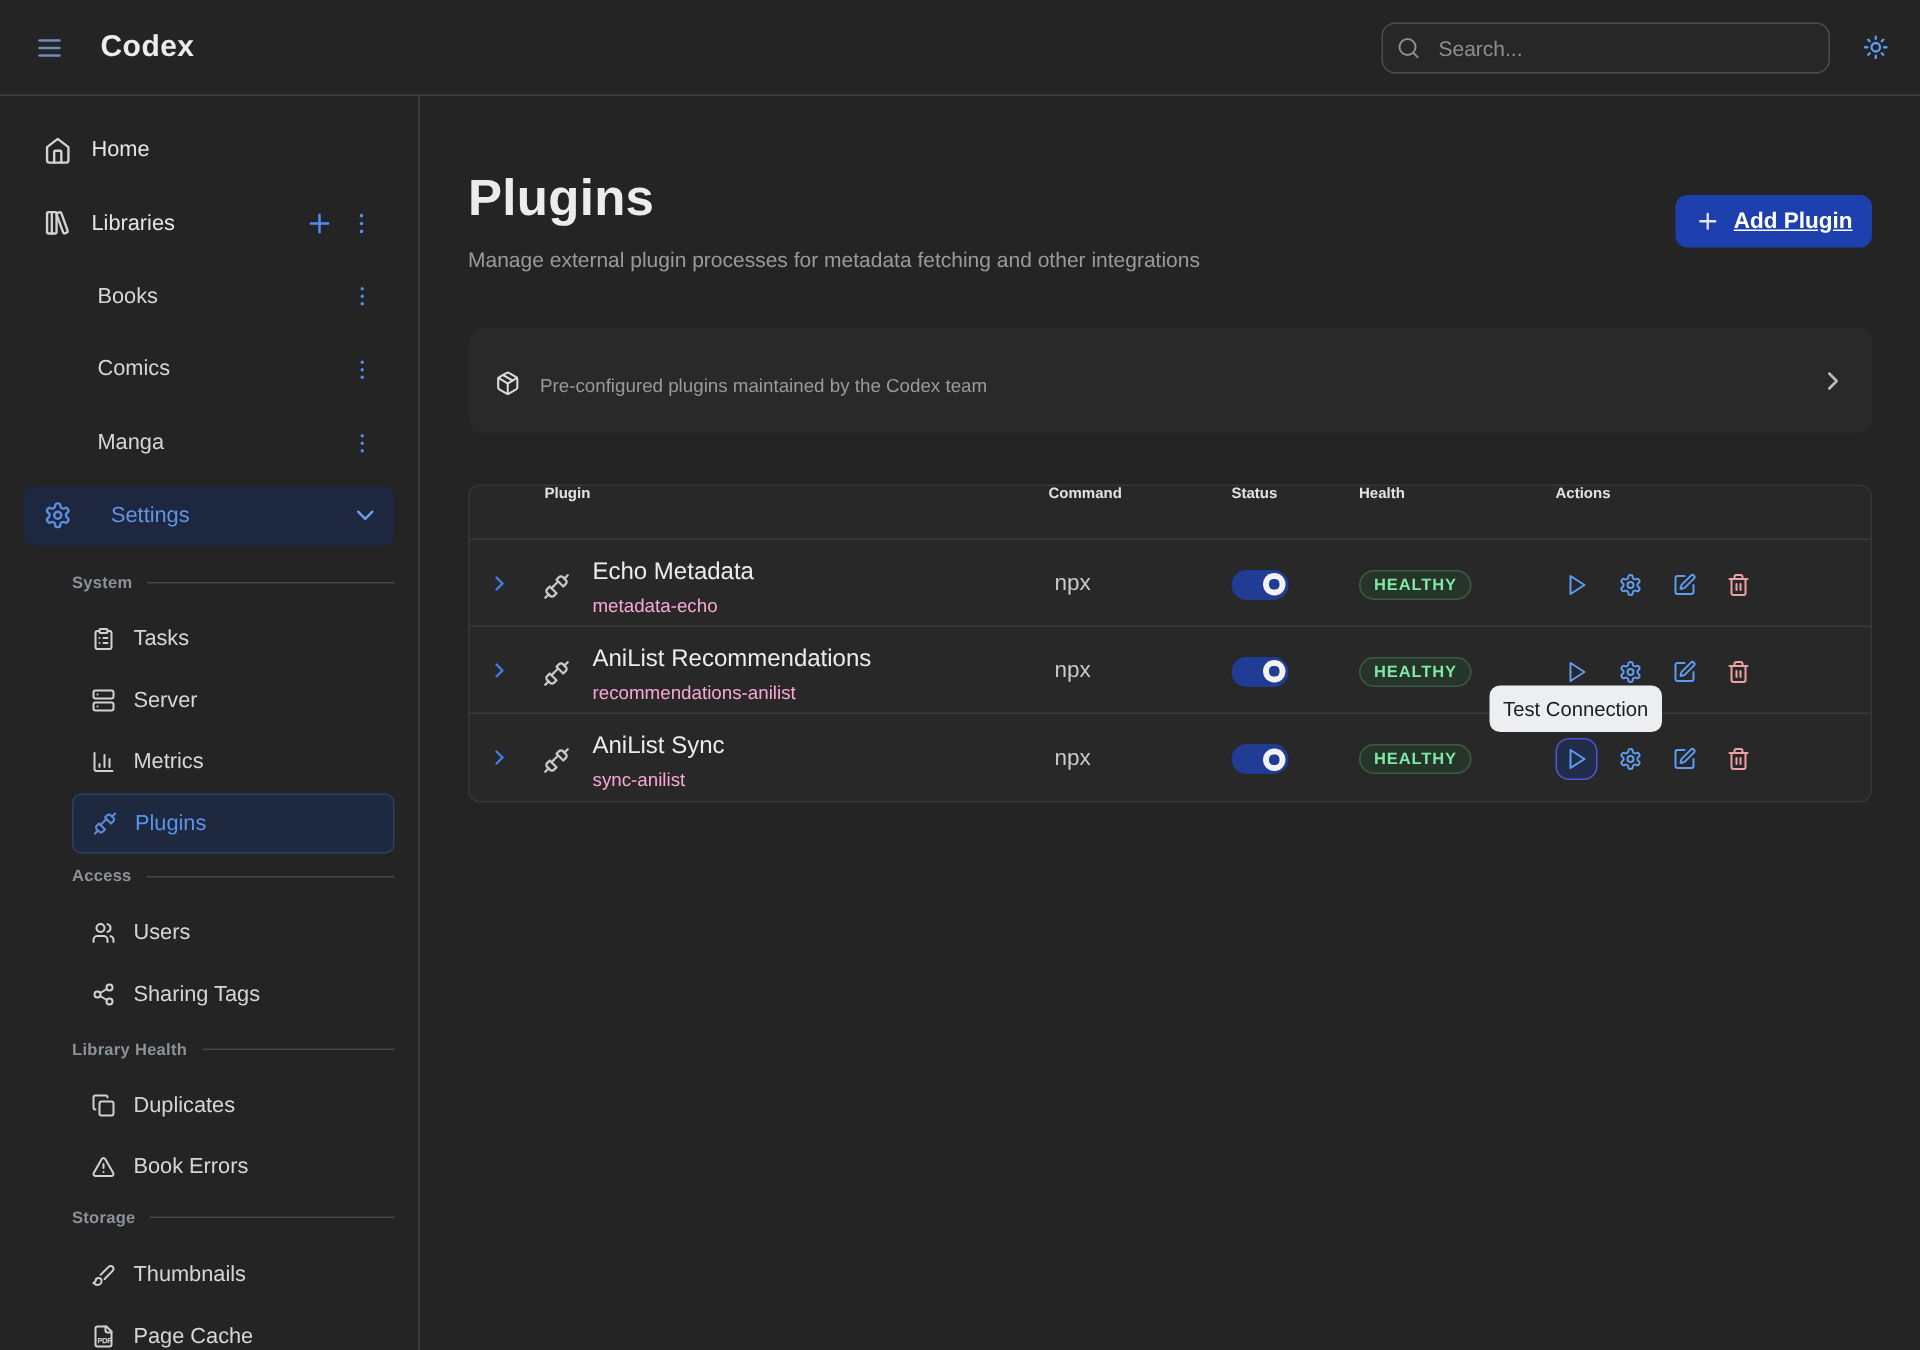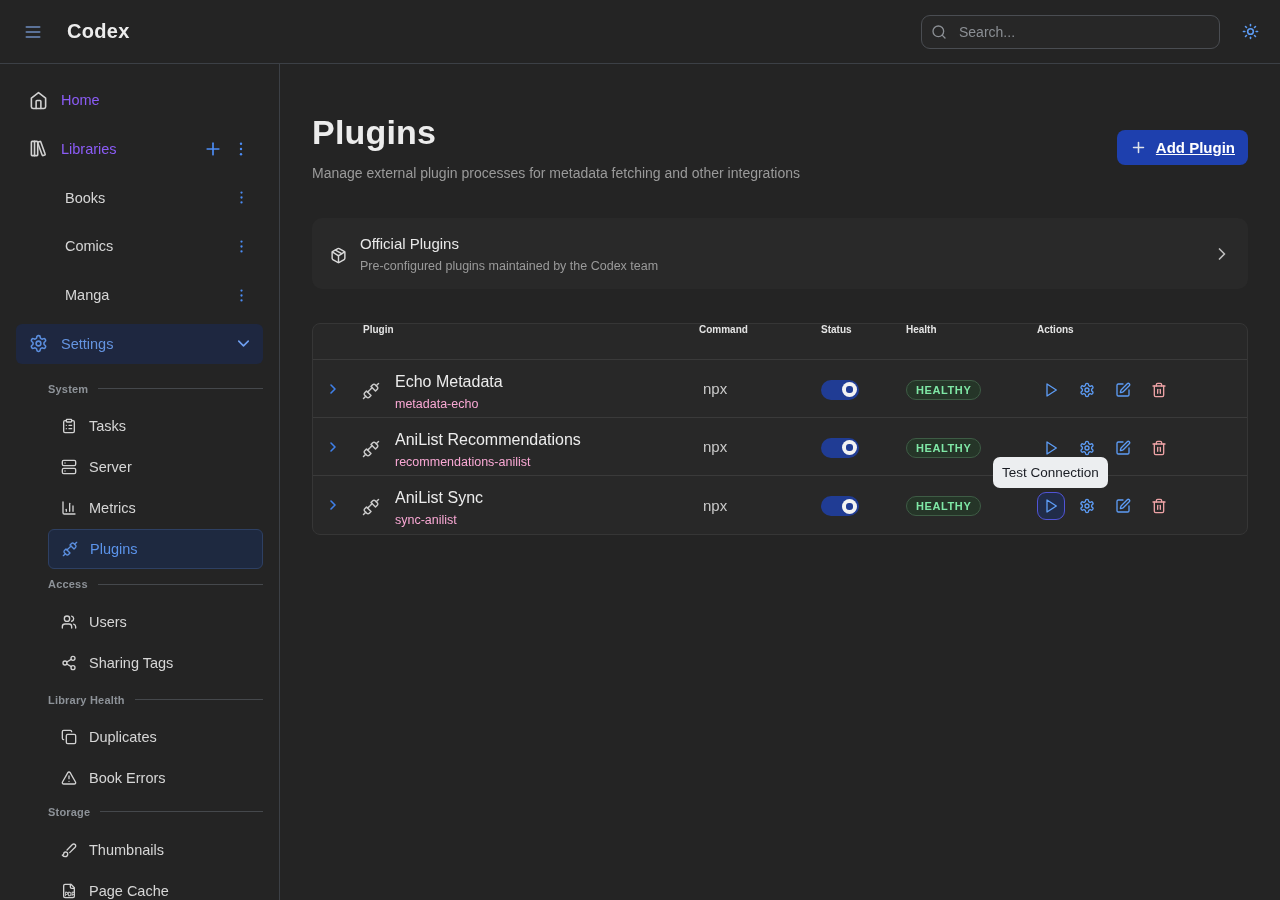--- a/index.html
+++ b/index.html
@@ -14,29 +14,29 @@
 .search { width:299px; height:34px; border:1px solid #4a4d52; border-radius:9px; display:flex; align-items:center; padding:0 9px; color:#8b8f94; background:#272727; }
 .search span { margin-left:12px; font-size:14px; }
 .sunbtn { width:40px; height:40px; display:flex; align-items:center; justify-content:center; color:#5d9cf5; margin-left:10px; }
 
 
 .shell { display:flex; height:836px; }
 .sidebar { width:280px; border-right:1px solid #3c4046; padding:16px 16px 0 16px; flex:none; }
 .main { flex:1; padding:49px 32px 0 32px; }
 
 
-.nav-item { display:flex; align-items:center; height:40px; margin-bottom:8.8px; border-radius:6px; color:#8b5cf6; font-size:14.5px; }
+.nav-item { display:flex; align-items:center; height:40px; margin-bottom:8.8px; border-radius:6px; color:#e5e5e5; font-size:14.5px; }
 .nav-item .ic { width:20px; margin:0 0 0 12px; color:#d2d2d2; display:flex; justify-content:center; }
 .nav-item .lbl { margin-left:13px; }
 .nav-item .grow { flex:1; }
 .nav-sub { display:flex; align-items:center; height:40px; margin-bottom:8.8px; color:#d6d6d6; font-size:14.5px; padding-left:49px; }
 .nav-sub .grow { flex:1; }
 .dots { width:24px; display:flex; justify-content:center; margin-right:10px; color:#4c8df6; }
 .plus { width:24px; display:flex; justify-content:center; margin-right:4px; color:#4c8df6; }
-.sel-top { background:#1e2740; color:#6494e0; }
+.sel-top { background:#1e2740; color:#6494e0;gap:13px; }
 .sel-top .ic { color:#5b8ede; }
 
 .sec { display:flex; align-items:center; margin:14px 0 9.5px 32px; height:14px; }
 .sec .t { font-size:11px; font-weight:bold; color:#8d9298; letter-spacing:.2px; white-space:nowrap; }
 .sec .ln { flex:1; height:1px; background:#45484c; margin-left:10px; }
 
 .snav { display:flex; align-items:center; height:40px; margin-left:32px; margin-bottom:1px; border-radius:6px; color:#d6d6d6; font-size:14.5px; }
 .snav .ic { width:20px; margin-left:11px; color:#d2d2d2; display:flex; justify-content:center; }
 .snav .lbl { margin-left:10px; }
 .snav.sel { background:#1e2940; border:1px solid #2e4063; color:#5b93ea; }
@@ -347,21 +347,20 @@
     <div class="official">
       <div class="pkg" style="margin-top:3px">
         <svg width="17" height="17" viewBox="0 0 24 24" fill="none" stroke="currentColor" stroke-width="2" stroke-linecap="round" stroke-linejoin="round">
             <path d="M11 21.73a2 2 0 0 0 2 0l7-4A2 2 0 0 0 21 16V8a2 2 0 0 0-1-1.73l-7-4a2 2 0 0 0-2 0l-7 4A2 2 0 0 0 3 8v8a2 2 0 0 0 1 1.73z"></path>
             <path d="M12 22V12"></path>
             <path d="m3.3 7 7.703 4.734a2 2 0 0 0 1.994 0L20.7 7"></path>
             <path d="m7.5 4.27 9 5.15"></path>
           </svg>
       </div>
       <div class="txt">
-        <div class="t1">Official Plugins</div>
         <div class="t2">Pre-configured plugins maintained by the Codex team</div>
       </div>
       <div class="grow"></div>
       <div class="chev">
         <svg width="20" height="20" viewBox="0 0 24 24" fill="none" stroke="currentColor" stroke-width="2" stroke-linecap="round" stroke-linejoin="round">
             <path d="m9 18 6-6-6-6"></path>
           </svg>
       </div>
     </div>
     <div class="tablewrap">

